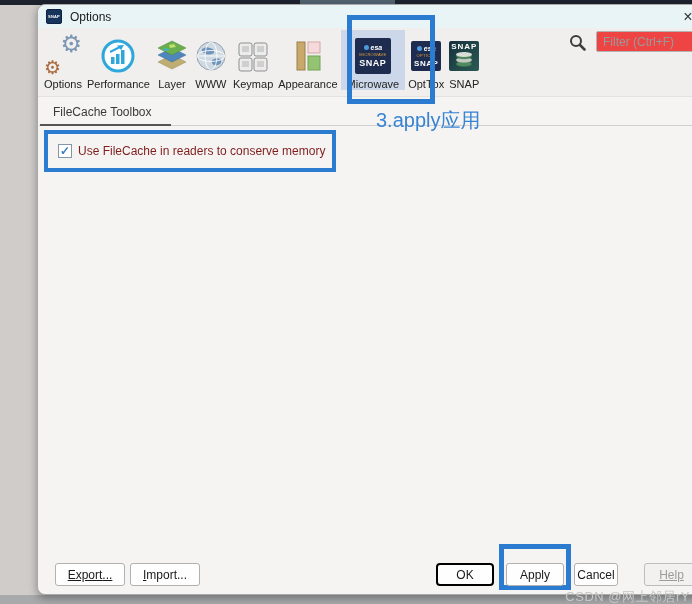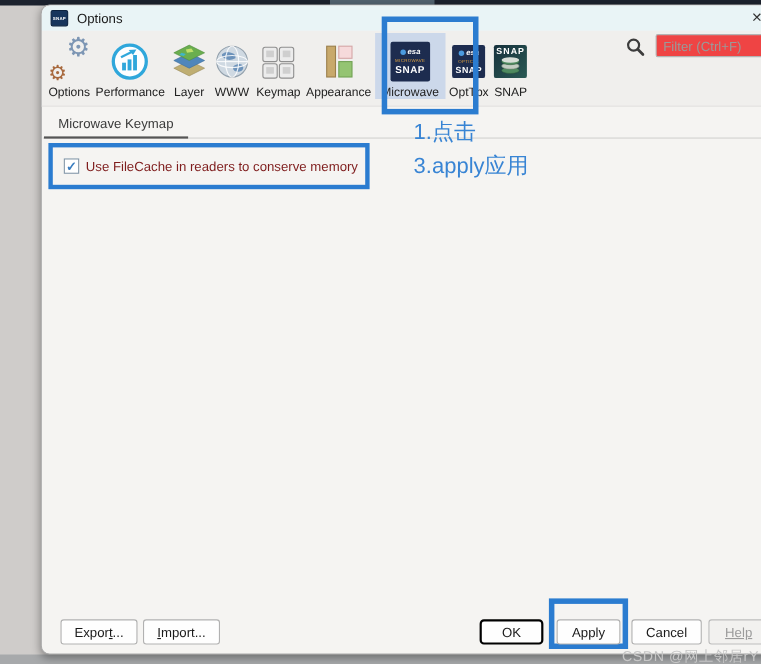--- a/index.html
+++ b/index.html
@@ -104,25 +104,25 @@
   .steps {
     position:absolute; left:338px; top:100px; color:#3884d4; font-size:20px;
     line-height:31px; z-index:5; white-space:nowrap;
   }
 
   .btn {
     position:absolute; top:558px; height:23px; background:#fefefe; border:1px solid #b1b1b1;
     border-radius:3px; font-size:12px; color:#1a1a1a; font-family:inherit; padding:0;
     cursor:default; z-index:6;
   }
-  #btn-export { left:17px;  width:70px; }
+  #btn-export { left:17px;  width:70px;text-decoration:underline; }
   #btn-import { left:92px;  width:70px; }
   #btn-ok     { left:398px; width:58px; border:2px solid #000000; border-radius:4px; }
   #btn-apply  { left:468px; width:58px; }
-  #btn-cancel { left:536px; width:64px; }
+  #btn-cancel { left:536px; width:44px; }
   #btn-help   { left:606px; width:55px; color:#9b9b9b; text-decoration:underline;
                 background:#f2f1ef; border-color:#bdbdbd; }
   .mn { text-decoration:underline; }
 
   .watermark {
     position:absolute; right:2px; top:588px; font-size:13px; color:#c6c6c6;
     z-index:10; letter-spacing:.5px;
   }
 </style>
 </head>
@@ -269,35 +269,34 @@
   </div>
 
   <svg class="search-icon" width="17" height="17" viewBox="0 0 17 17">
     <circle cx="7" cy="7" r="5" fill="none" stroke="#3c3c3c" stroke-width="2"></circle>
     <line x1="11" y1="11" x2="15.5" y2="15.5" stroke="#3c3c3c" stroke-width="2.5" stroke-linecap="round"></line>
   </svg>
   <input class="filter-input" type="text" placeholder="Filter (Ctrl+F)" style="">
 
   <div class="tab-line"></div>
   <div class="tab-underline"></div>
-  <div class="tab">Microwave Keymap</div>
+  <div class="tab">FileCache Toolbox</div>
 
   <div class="mw-rect"></div>
 
   <div class="cb-rect">
     <label class="cb-row">
       <span class="cb-box">
         <span class="cb-check">✓</span>
       </span>
       <span class="cb-label">Use FileCache in readers to conserve memory</span>
     </label>
   </div>
 
   <div class="steps">
-    <div>1.点击</div>
     <div>3.apply应用</div>
   </div>
 
   <div class="apply-rect"></div>
 
   <button class="btn" id="btn-export"><span>Expor</span><span class="mn">t</span><span>...</span></button>
   <button class="btn" id="btn-import"><span class="mn">I</span><span>mport...</span></button>
   <button class="btn" id="btn-ok">OK</button>
   <button class="btn" id="btn-apply">Apply</button>
   <button class="btn" id="btn-cancel">Cancel</button>

